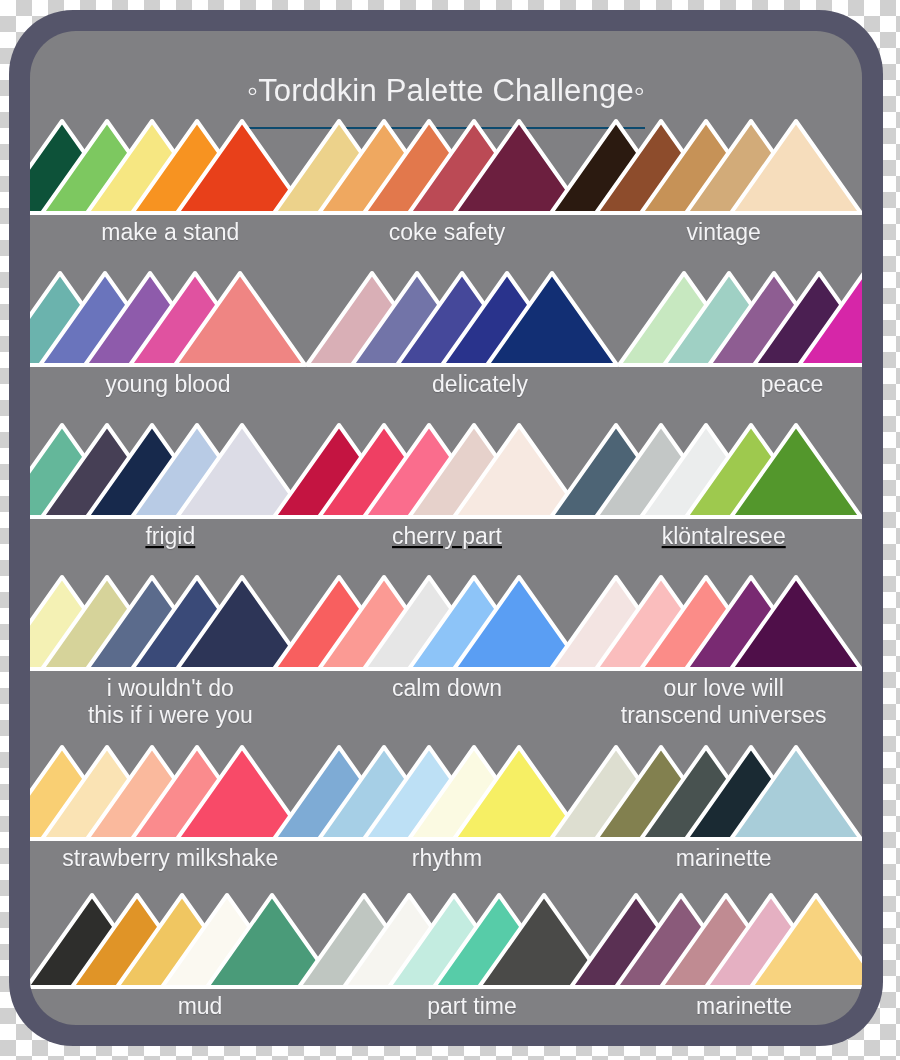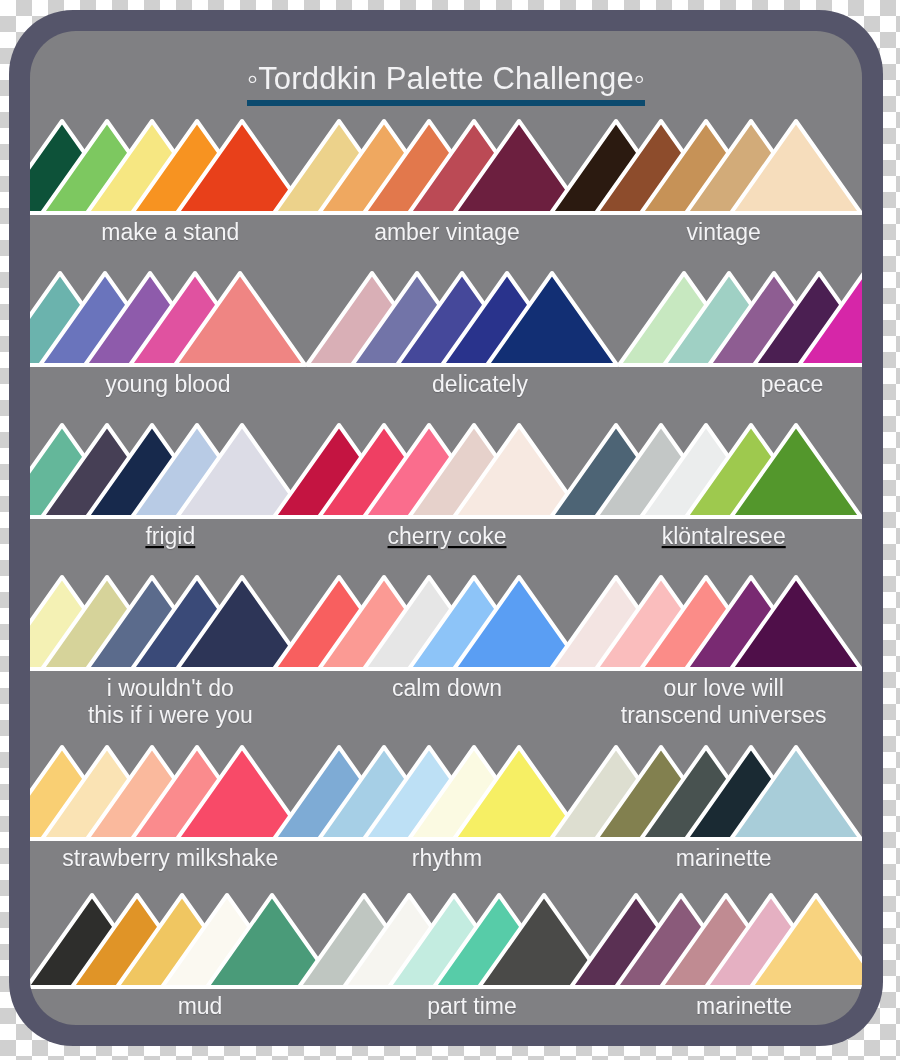--- a/index.html
+++ b/index.html
@@ -47,23 +47,24 @@
     left: 0;
     top: 30px;
     width: 100%;
     text-align: center;
   }
   #title {
     display: inline-block;
     color: #f2f2f4;
     font-size: 31px;
     letter-spacing: 0.2px;
-    padding-bottom: 3px;
-    border-bottom: 6px solid #0c4a6e;
+    padding-bottom: 18px;
+    border-bottom: 2px solid #0c4a6e;
     white-space: nowrap;
+    margin-top: 12px;
   }
 
   #grid {
     position: absolute;
     left: 0;
     top: 88px;
     width: 100%;
   }
 
   .row {
@@ -140,21 +141,21 @@
             <div class="peaks">
               <svg viewBox="0 0 268 98">
                 <polygon points="-39,94 26,2 91,94" fill="#ecd28b" stroke="#ffffff" stroke-width="4" stroke-linejoin="round"></polygon>
                 <polygon points="6,94 71,2 136,94" fill="#efa860" stroke="#ffffff" stroke-width="4" stroke-linejoin="round"></polygon>
                 <polygon points="51,94 116,2 181,94" fill="#e2784c" stroke="#ffffff" stroke-width="4" stroke-linejoin="round"></polygon>
                 <polygon points="96,94 161,2 226,94" fill="#bb4a55" stroke="#ffffff" stroke-width="4" stroke-linejoin="round"></polygon>
                 <polygon points="141,94 206,2 271,94" fill="#6c1f3f" stroke="#ffffff" stroke-width="4" stroke-linejoin="round"></polygon>
                 <line x1="-39" y1="94" x2="271" y2="94" stroke="#ffffff" stroke-width="4"></line>
               </svg>
             </div>
-            <div class="pname">amber vintage</div>
+            <div class="pname">coke safety</div>
           </div>
           <div class="palette col-2">
             <div class="peaks">
               <svg viewBox="0 0 268 98">
                 <polygon points="-39,94 26,2 91,94" fill="#2b1a10" stroke="#ffffff" stroke-width="4" stroke-linejoin="round"></polygon>
                 <polygon points="6,94 71,2 136,94" fill="#8d4c2c" stroke="#ffffff" stroke-width="4" stroke-linejoin="round"></polygon>
                 <polygon points="51,94 116,2 181,94" fill="#c69257" stroke="#ffffff" stroke-width="4" stroke-linejoin="round"></polygon>
                 <polygon points="96,94 161,2 226,94" fill="#d2ab79" stroke="#ffffff" stroke-width="4" stroke-linejoin="round"></polygon>
                 <polygon points="141,94 206,2 271,94" fill="#f6ddbc" stroke="#ffffff" stroke-width="4" stroke-linejoin="round"></polygon>
                 <line x1="-39" y1="94" x2="271" y2="94" stroke="#ffffff" stroke-width="4"></line>
@@ -222,21 +223,21 @@
             <div class="peaks">
               <svg viewBox="0 0 268 98">
                 <polygon points="-39,94 26,2 91,94" fill="#c41441" stroke="#ffffff" stroke-width="4" stroke-linejoin="round"></polygon>
                 <polygon points="6,94 71,2 136,94" fill="#ef3f63" stroke="#ffffff" stroke-width="4" stroke-linejoin="round"></polygon>
                 <polygon points="51,94 116,2 181,94" fill="#fa6d8d" stroke="#ffffff" stroke-width="4" stroke-linejoin="round"></polygon>
                 <polygon points="96,94 161,2 226,94" fill="#e6d1cb" stroke="#ffffff" stroke-width="4" stroke-linejoin="round"></polygon>
                 <polygon points="141,94 206,2 271,94" fill="#f7e9e1" stroke="#ffffff" stroke-width="4" stroke-linejoin="round"></polygon>
                 <line x1="-39" y1="94" x2="271" y2="94" stroke="#ffffff" stroke-width="4"></line>
               </svg>
             </div>
-            <div class="pname">cherry coke</div>
+            <div class="pname">cherry part</div>
           </div>
           <div class="palette col-2">
             <div class="peaks">
               <svg viewBox="0 0 268 98">
                 <polygon points="-39,94 26,2 91,94" fill="#4d6475" stroke="#ffffff" stroke-width="4" stroke-linejoin="round"></polygon>
                 <polygon points="6,94 71,2 136,94" fill="#c3c7c6" stroke="#ffffff" stroke-width="4" stroke-linejoin="round"></polygon>
                 <polygon points="51,94 116,2 181,94" fill="#ebeded" stroke="#ffffff" stroke-width="4" stroke-linejoin="round"></polygon>
                 <polygon points="96,94 161,2 226,94" fill="#9ec94e" stroke="#ffffff" stroke-width="4" stroke-linejoin="round"></polygon>
                 <polygon points="141,94 206,2 271,94" fill="#53972c" stroke="#ffffff" stroke-width="4" stroke-linejoin="round"></polygon>
                 <line x1="-39" y1="94" x2="271" y2="94" stroke="#ffffff" stroke-width="4"></line>

